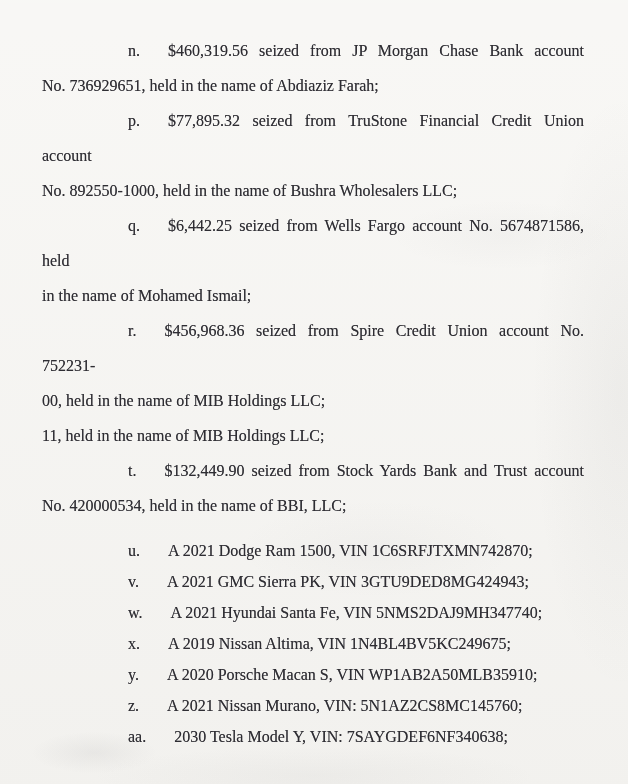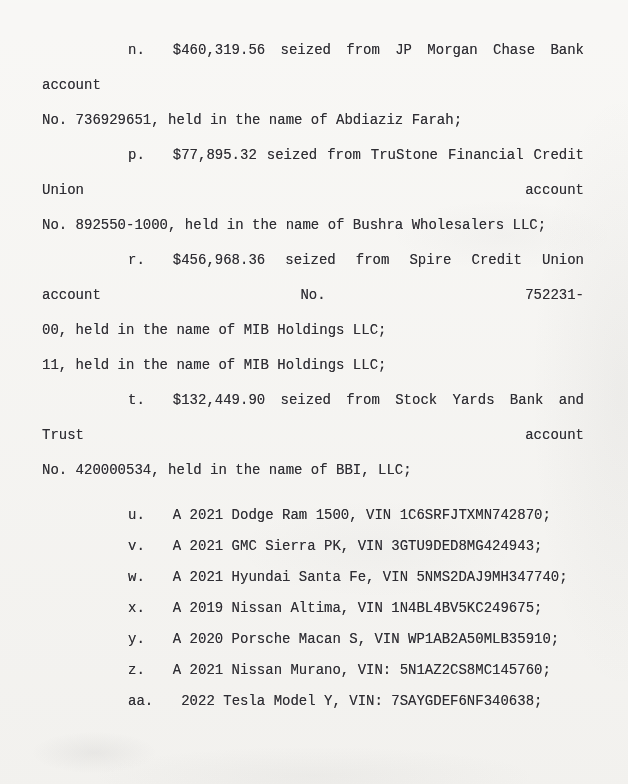--- a/index.html
+++ b/index.html
@@ -20,22 +20,22 @@
     padding: 33px 44px 0 42px;
     background-color: var(--paper);
     
     background-image:
       radial-gradient(ellipse 90px 30px at 15% 96%, rgba(90,90,95,0.07), transparent 70%),
       radial-gradient(ellipse 160px 50px at 80% 30%, rgba(120,120,125,0.04), transparent 70%),
       radial-gradient(ellipse 200px 70px at 60% 70%, rgba(120,120,125,0.035), transparent 70%),
       radial-gradient(ellipse 120px 400px at 99% 50%, rgba(100,100,100,0.06), transparent 75%),
       radial-gradient(ellipse 300px 40px at 50% 99%, rgba(110,110,110,0.05), transparent 75%),
       linear-gradient(180deg, rgba(255,255,255,0.25), rgba(0,0,0,0.015));
-    font-family: Liberation Mono, monospace;
-    font-size: 14px;
+    font-family: Liberation Serif, serif;
+    font-size: 16px;
     color: var(--ink);
     text-shadow: 0 0 0.6px rgba(46,45,51,0.55);
     overflow: hidden;
   }
   .para { margin: 0; }
   .line {
     line-height: 35px;
     white-space: normal;
   }
   .line.first {
@@ -62,20 +62,24 @@
     <div class="line first"><span>n.</span><span class="tab"></span><span>$460,319.56 seized from JP Morgan Chase Bank account</span></div>
     <div class="line">No. 736929651, held in the name of Abdiaziz Farah;</div>
   </div>
 
 
   <div class="para">
     <div class="line first"><span>p.</span><span class="tab"></span><span>$77,895.32 seized from TruStone Financial Credit Union account</span></div>
     <div class="line">No. 892550-1000, held in the name of Bushra Wholesalers LLC;</div>
   </div>
 
+  <div class="para">
+    <div class="line first"><span>q.</span><span class="tab"></span><span>$6,442.25 seized from Wells Fargo account No. 5674871586, held</span></div>
+    <div class="line">in the name of Mohamed Ismail;</div>
+  </div>
 
   <div class="para">
     <div class="line first"><span>r.</span><span class="tab"></span><span>$456,968.36 seized from Spire Credit Union account No. 752231-</span></div>
     <div class="line">00, held in the name of MIB Holdings LLC;</div>
   </div>
 
   <div class="para">
     <div class="line">11, held in the name of MIB Holdings LLC;</div>
   </div>
 
@@ -84,16 +88,16 @@
     <div class="line">No. 420000534, held in the name of BBI, LLC;</div>
   </div>
 
   <div class="vehicles">
     <div class="vehicle-line"><span>u.</span><span class="tab"></span><span>A 2021 Dodge Ram 1500, VIN 1C6SRFJTXMN742870;</span></div>
     <div class="vehicle-line"><span>v.</span><span class="tab"></span><span>A 2021 GMC Sierra PK, VIN 3GTU9DED8MG424943;</span></div>
     <div class="vehicle-line"><span>w.</span><span class="tab"></span><span>A 2021 Hyundai Santa Fe, VIN 5NMS2DAJ9MH347740;</span></div>
     <div class="vehicle-line"><span>x.</span><span class="tab"></span><span>A 2019 Nissan Altima, VIN 1N4BL4BV5KC249675;</span></div>
     <div class="vehicle-line"><span>y.</span><span class="tab"></span><span>A 2020 Porsche Macan S, VIN WP1AB2A50MLB35910;</span></div>
     <div class="vehicle-line"><span>z.</span><span class="tab"></span><span>A 2021 Nissan Murano, VIN: 5N1AZ2CS8MC145760;</span></div>
-    <div class="vehicle-line"><span>aa.</span><span class="tab"></span><span>2022 Tesla Model Y, VIN: 7SAYGDEF6NF340638;</span></div>
+    <div class="vehicle-line"><span>aa.</span><span class="tab"></span><span>2030 Tesla Model Y, VIN: 7SAYGDEF6NF340638;</span></div>
   </div>
 
 </div>
 
 </body></html>

